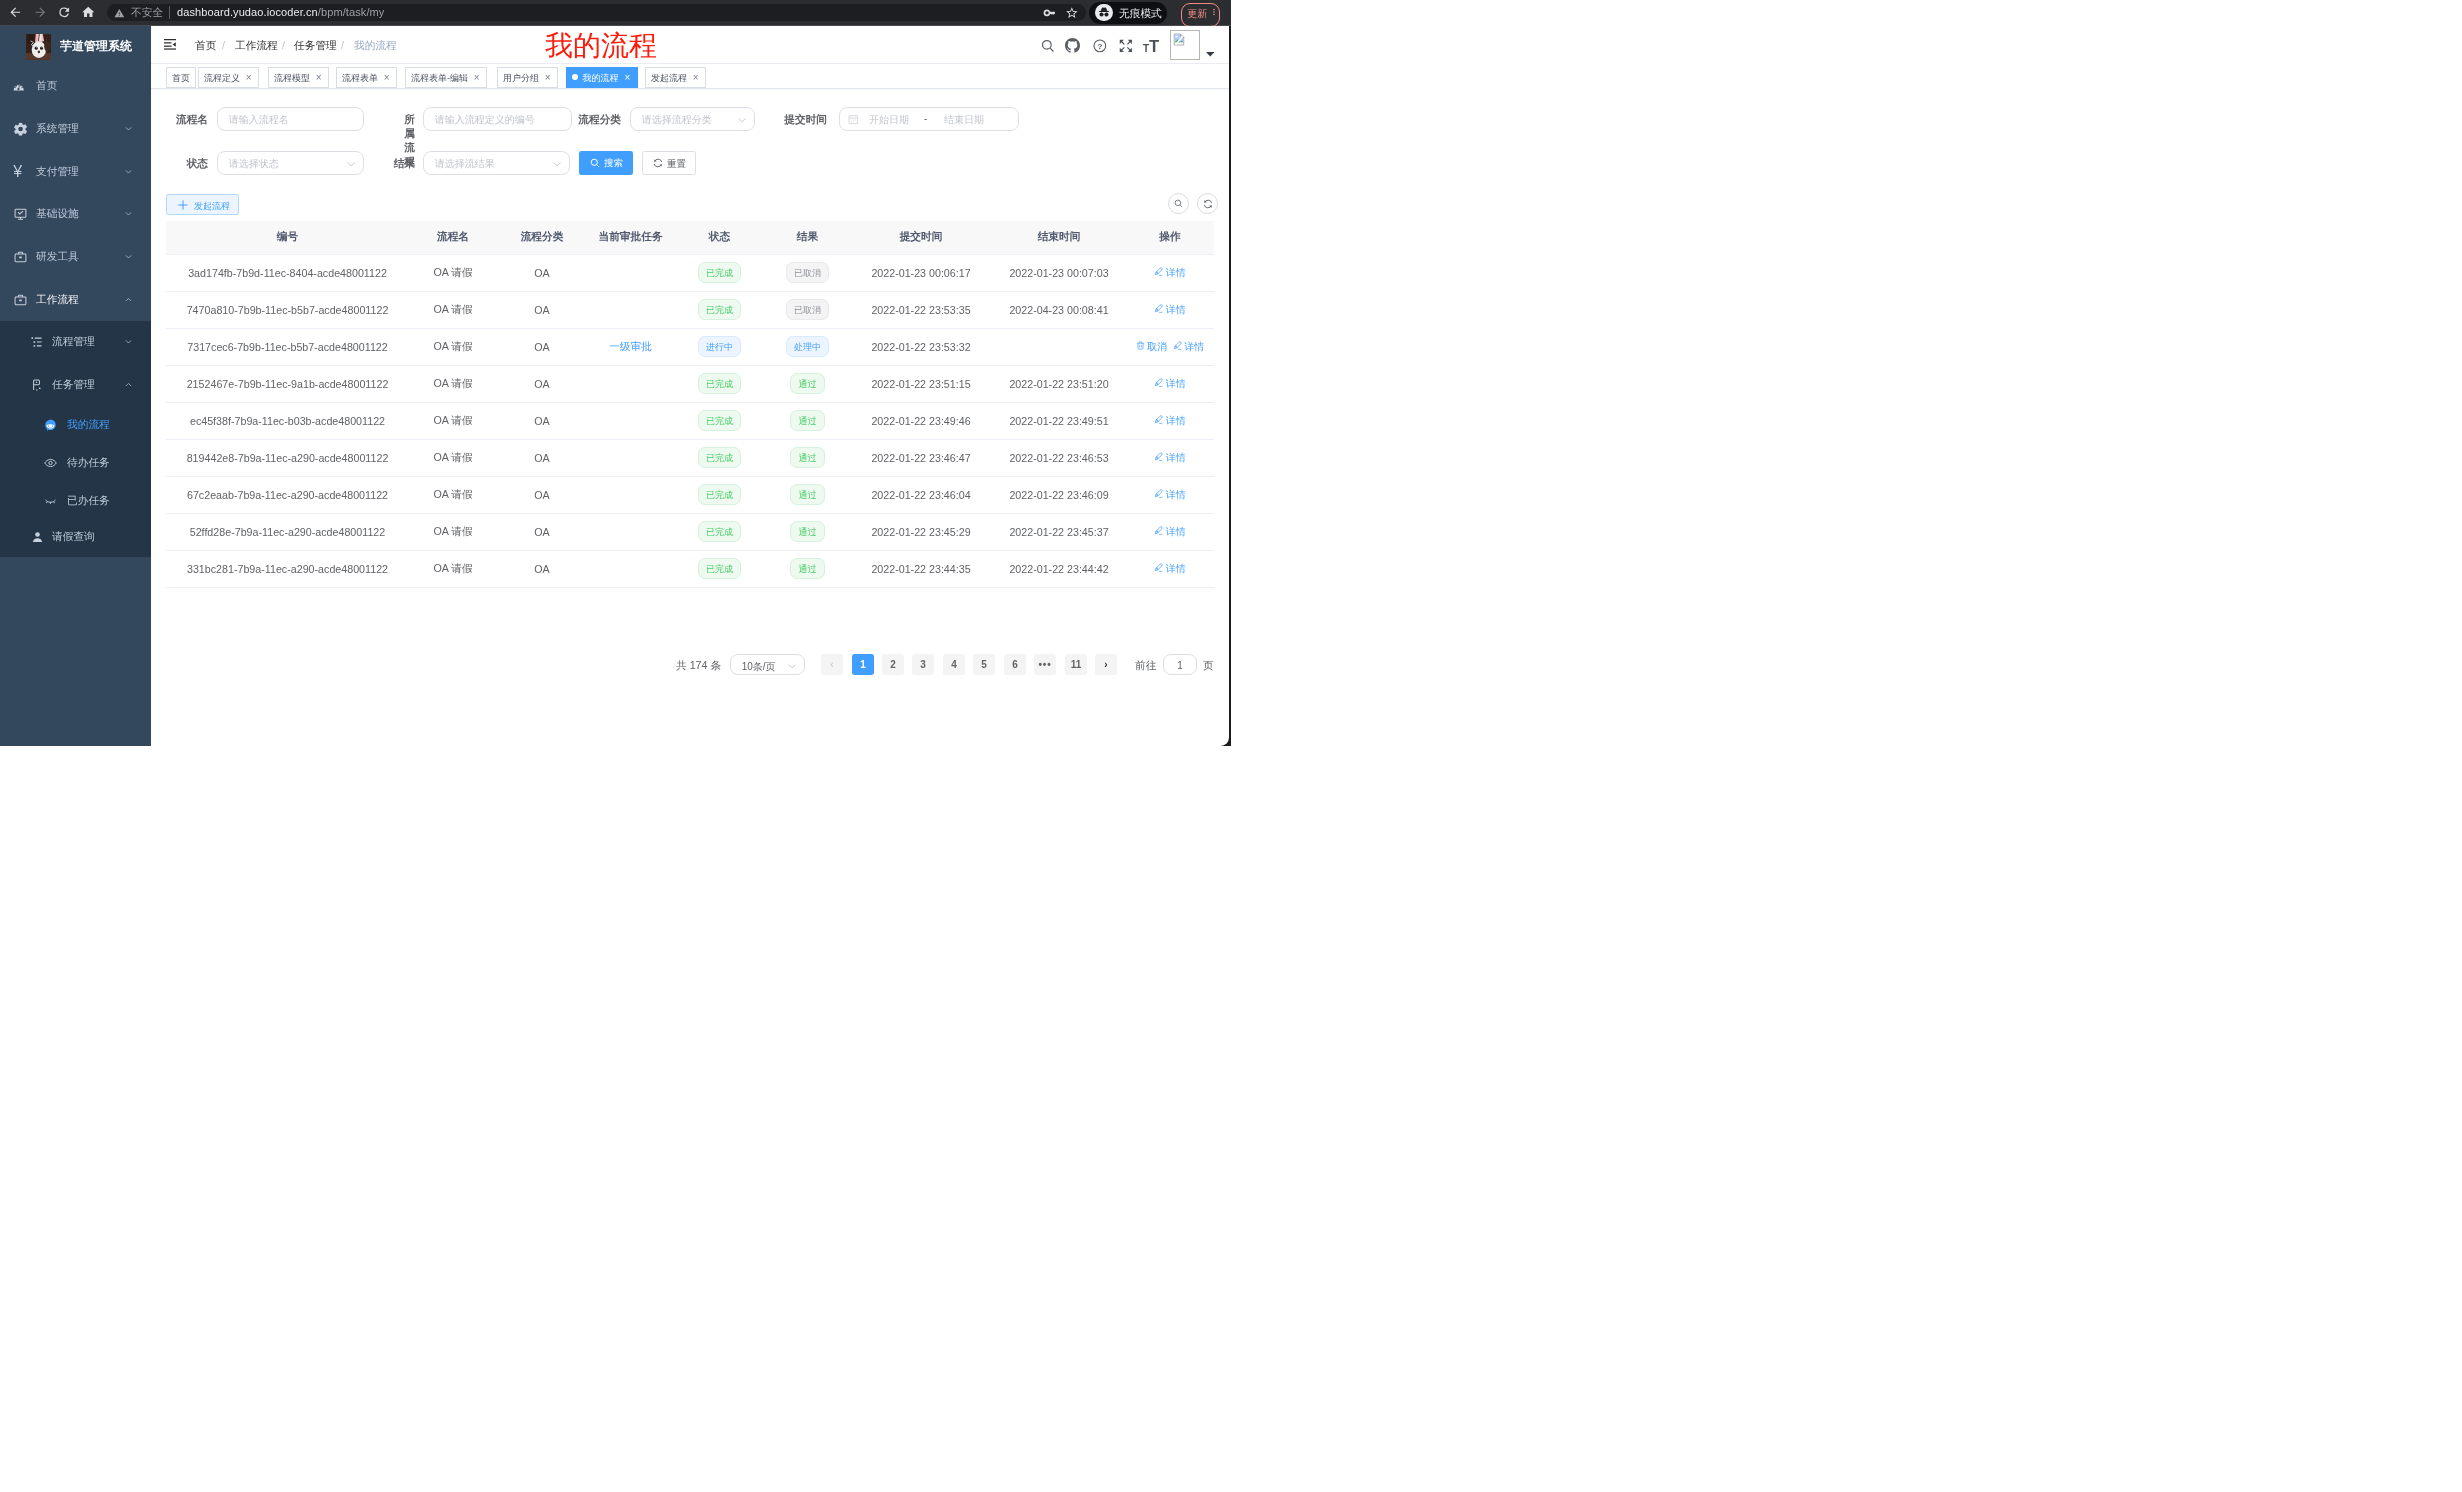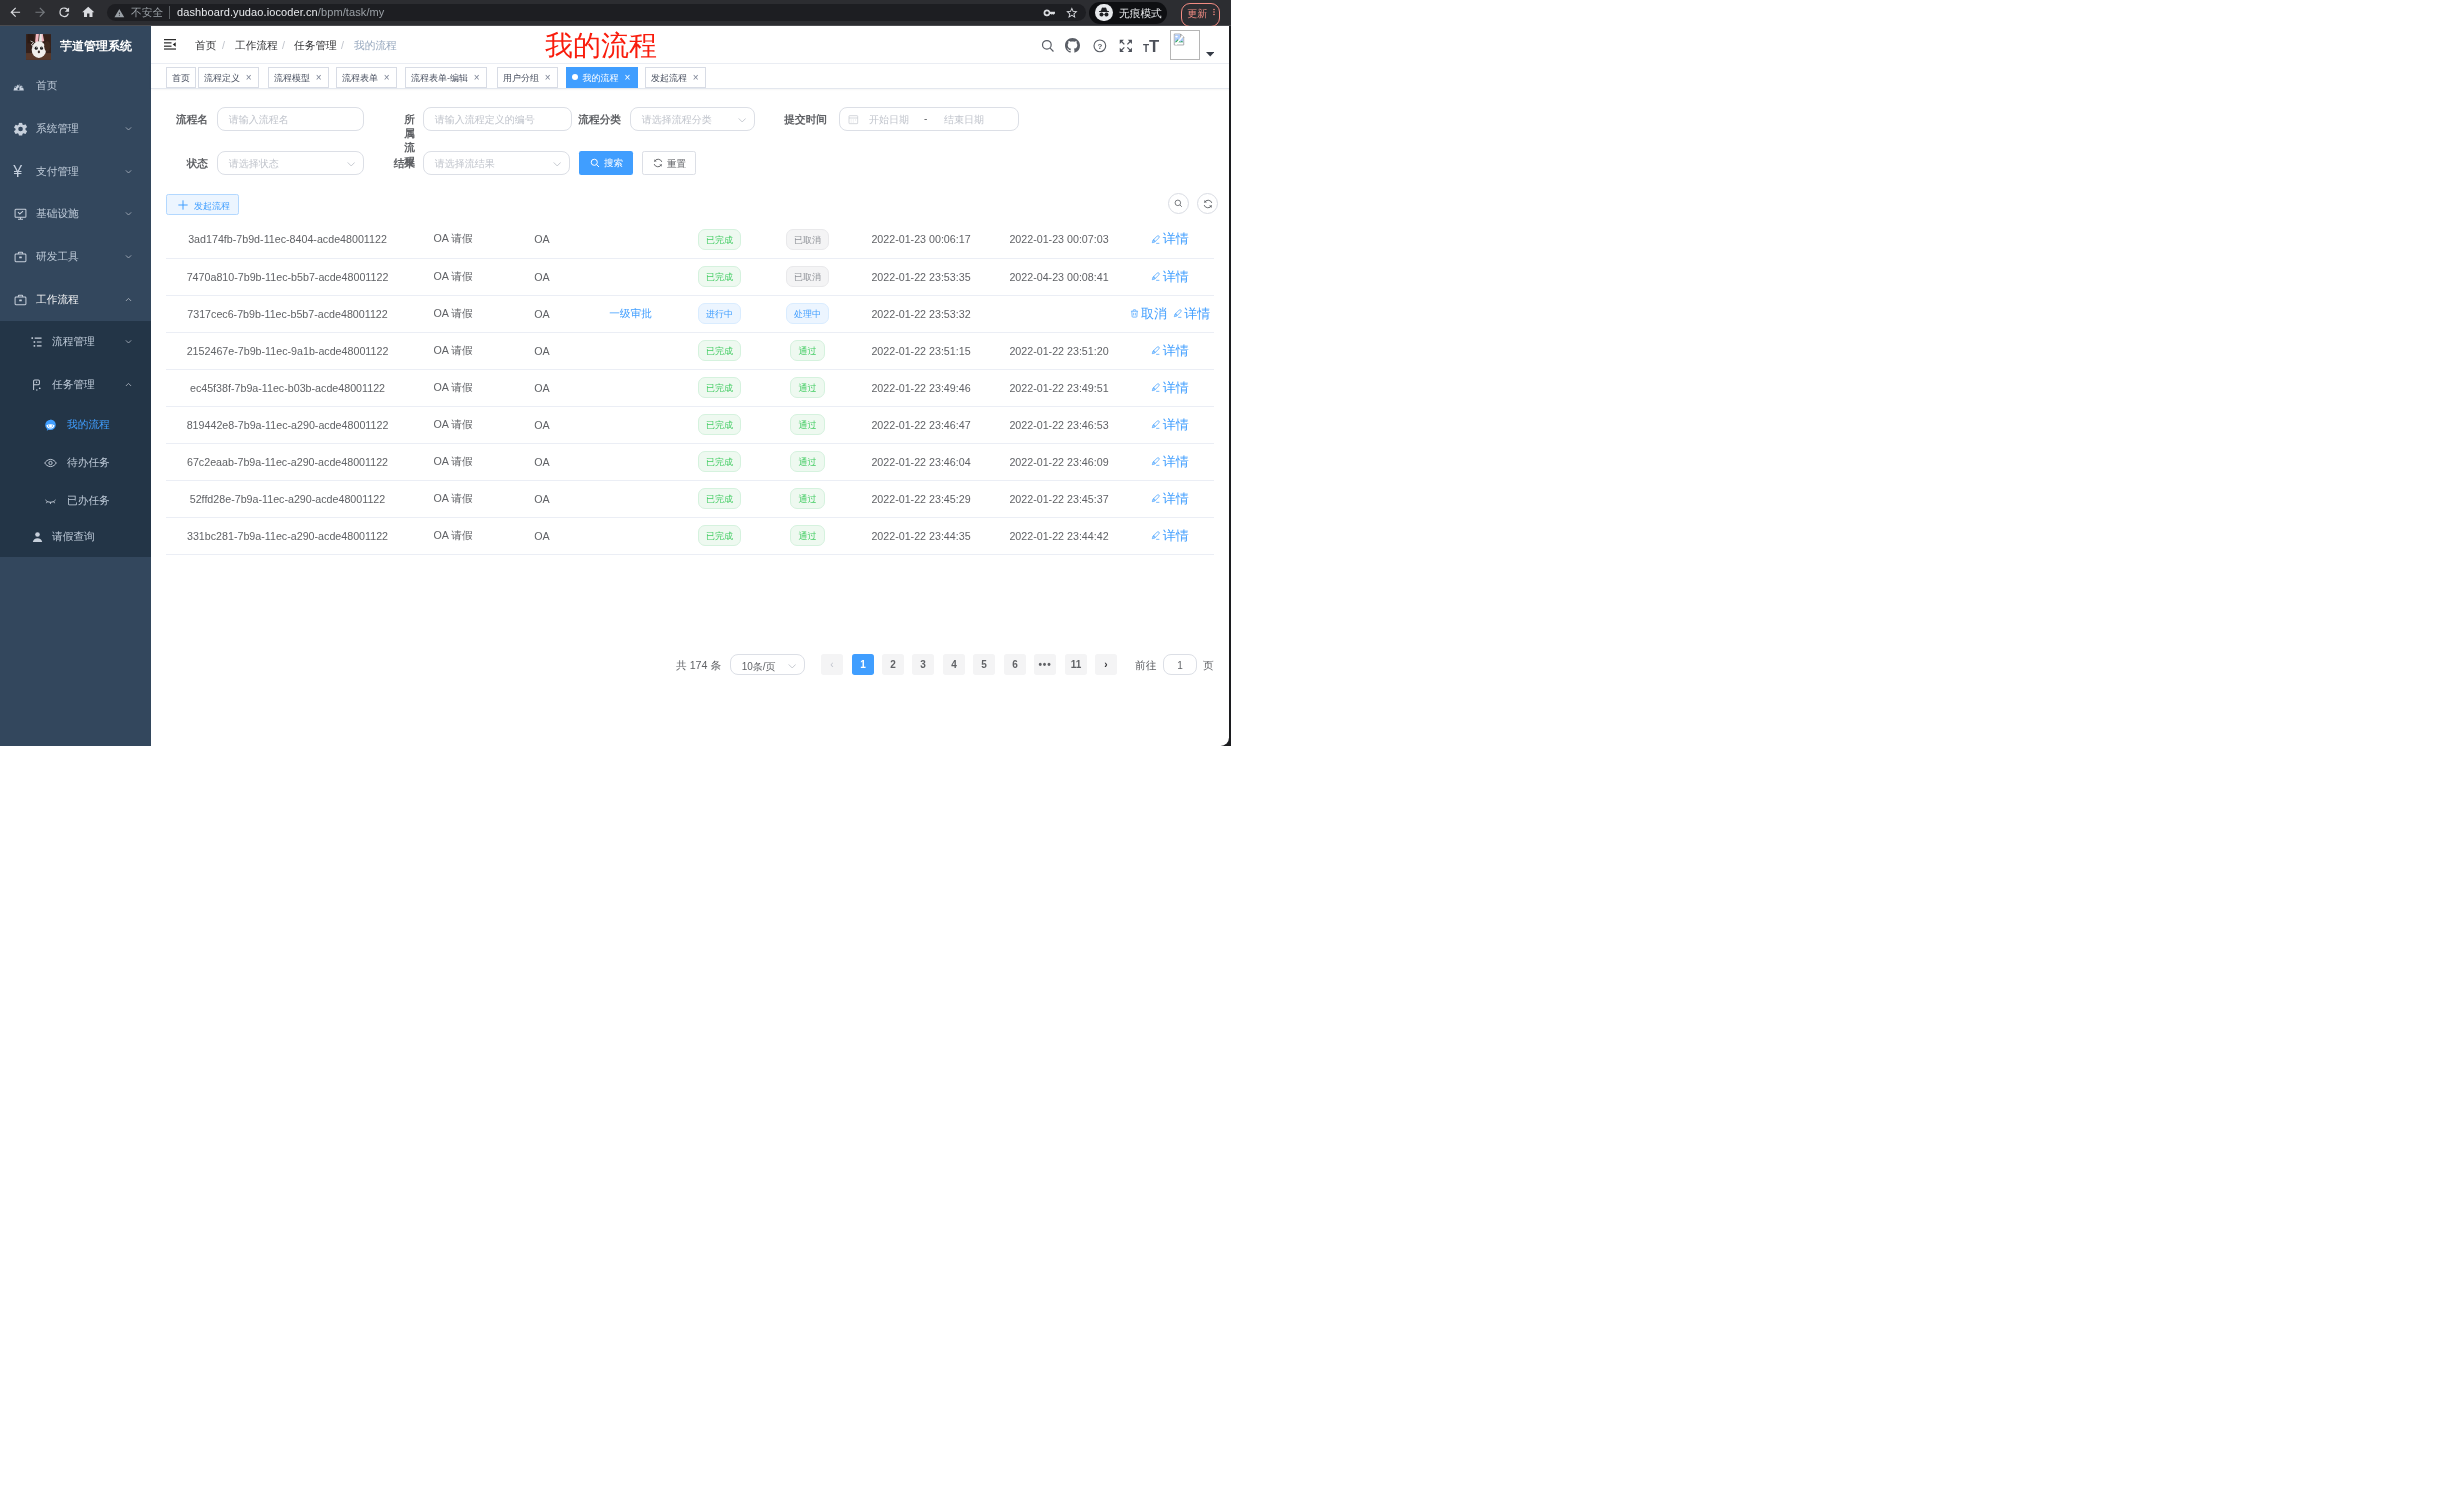--- a/index.html
+++ b/index.html
@@ -61,21 +61,21 @@
 
 
 #tbl { position:absolute; left:166px; top:221px; width:1047px; border-collapse:collapse; table-layout:fixed; font-size:10.7px; color:#606266; }
 #tbl th { background:#f8f8f9; color:#515a6e; font-weight:bold; height:33px; border-bottom:0.8px solid #ebeef5; font-size:10.7px; text-align:center; }
 #tbl td { height:37px; border-bottom:0.8px solid #ebeef5; text-align:center; white-space:nowrap; }
 .ttag { display:inline-block; height:21px; line-height:20px; padding:0 7.2px; font-size:9px; border-radius:7px; border:0.8px solid; }
 .ttag.green { color:#44cd64; background:#eef9f0; border-color:#d5f2de; }
 .ttag.blue  { color:#409eff; background:#ecf5ff; border-color:#d9ecff; }
 .ttag.gray  { color:#909399; background:#f4f4f5; border-color:#e9e9eb; }
 .ttag.red   { color:#f56c6c; background:#fef0f0; border-color:#fde2e2; }
-.lnk { color:#409eff; font-size:13px; white-space:nowrap; }
+.lnk { color:#409eff; font-size:10px; white-space:nowrap; }
 .lnk svg { vertical-align:-0.8px; margin-right:2.3px; }
 
 
 .pbox { position:absolute; top:654px; width:22px; height:21px; background:#f4f4f5; border-radius:2.7px; text-align:center; line-height:21px; font-size:10px; font-weight:bold; color:#606266; }
 .pbox.on { background:#409eff; color:#fff; font-weight:bold; }
 #rightstrip { position:absolute; left:1229px; top:26px; width:1.9px; height:721px; background:#1c1d20; }
 </style>
 </head>
 <body>
 <div id="app">
@@ -421,20 +421,31 @@
         <col style="width:88px">
         <col style="width:90px">
         <col style="width:87px">
         <col style="width:91px">
         <col style="width:85px">
         <col style="width:142px">
         <col style="width:134px">
         <col style="width:88px">
       </colgroup>
 <tbody>
+        <tr>
+          <th>编号</th>
+          <th>流程名</th>
+          <th>流程分类</th>
+          <th>当前审批任务</th>
+          <th>状态</th>
+          <th>结果</th>
+          <th>提交时间</th>
+          <th>结束时间</th>
+          <th>操作</th>
+        </tr>
 <tr>
           <td>3ad174fb-7b9d-11ec-8404-acde48001122</td>
           <td>OA 请假</td>
           <td>OA</td>
           <td></td>
           <td><span class="ttag green">已完成</span></td>
           <td><span class="ttag gray">已取消</span></td>
           <td>2022-01-23 00:06:17</td>
           <td>2022-01-23 00:07:03</td>
           <td><span class="lnk"><svg width="9" height="9" viewBox="0 0 14 14" style="vertical-align:-0.8px; margin-right:2.3px;">

